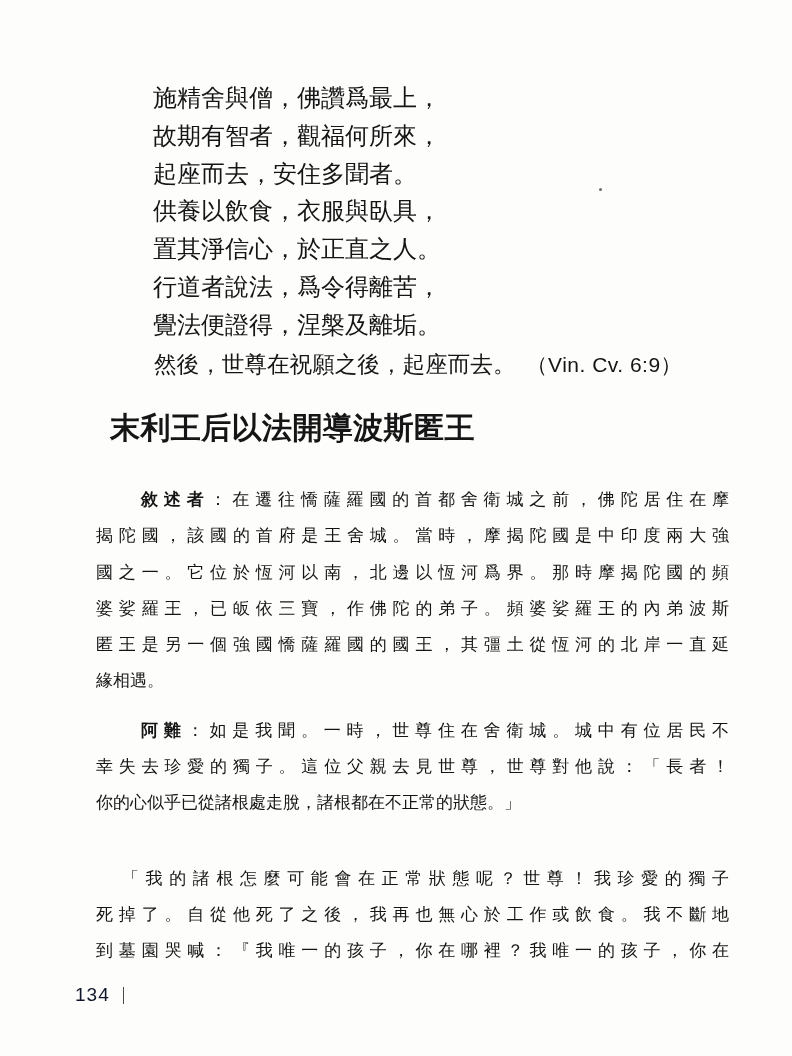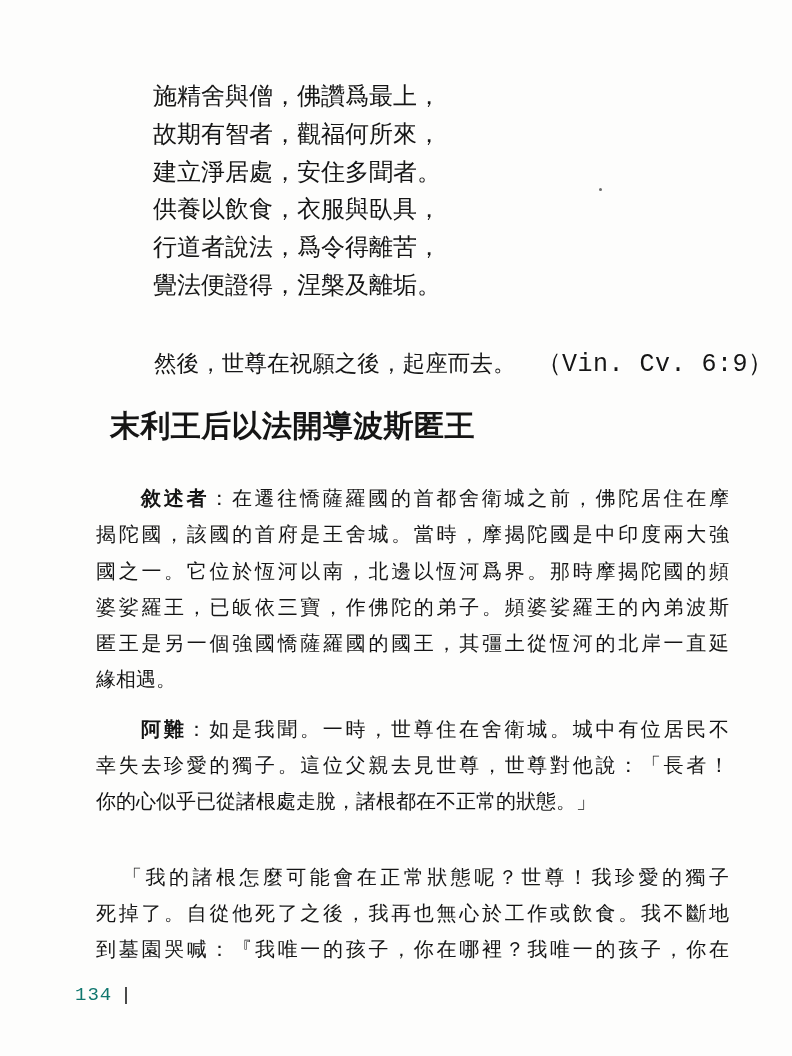--- a/index.html
+++ b/index.html
@@ -3,21 +3,21 @@
 <meta charset="utf-8">
 <style>
   html, body { margin: 0; padding: 0; background: #e8e8e8; }
   .page {
     position: relative;
     width: 792px;
     height: 1056px;
     margin: 0 auto;
     background: #fdfdfc;
     color: #151515;
-    font-family: Liberation Mono, monospace;
+    font-family: Liberation Sans, sans-serif;
     overflow: hidden;
   }
 
   
   .verse {
     position: absolute;
     left: 153px;
     top: 79px;
     font-size: 24px;
     line-height: 37.8px;
@@ -29,61 +29,61 @@
   .closing {
     position: absolute;
     left: 96px;
     top: 350px;
     width: 640px;
     font-size: 22.6px;
     line-height: 30px;
     white-space: nowrap;
     text-indent: 58px;
   }
-  .cite { font-size: 25px; margin-left: 21px; letter-spacing: 0.5px; }
+  .cite { font-size: 21px; margin-left: 11px; letter-spacing: 0.5px; }
 
   
   .heading {
     position: absolute;
     left: 110px;
     top: 411px;
     margin: 0;
     font-size: 30px;
     font-weight: bold;
     letter-spacing: 0.4px;
     line-height: 34px;
     white-space: nowrap;
   }
 
   
   .body-col {
     position: absolute;
     left: 96px;
     top: 482px;
     width: 633px;
-    font-size: 20px;
+    font-size: 17px;
     line-height: 36.3px;
   }
   .bline { min-height: 36.3px; }
   .j { text-align: justify; text-align-last: justify; }
   .ind2 { text-indent: 45px; }
   .ind1b { text-indent: 26px; margin-top: 39px; }
   .speaker { font-weight: bold; }
   .para-gap { height: 13px; }
 
   
   .footer {
     position: absolute;
     left: 75px;
     top: 984px;
     display: flex;
     align-items: center;
     font-size: 19px;
     letter-spacing: 1px;
-    color: #0f766e;
+    color: #0f172a;
   }
   .page-bar {
     width: 1.5px;
     height: 17px;
     background: #4a4a4a;
     margin-left: 13px;
   }
 
   
   .speck {
@@ -97,22 +97,23 @@
   }
 </style>
 </head>
 <body>
 
 <div class="page">
 
   <div class="verse">
     <div class="vline">施精舍與僧，佛讚爲最上，</div>
     <div class="vline">故期有智者，觀福何所來，</div>
-    <div class="vline">建立淨居處，安住多聞者。</div>
+    <div class="vline">起座而去，安住多聞者。</div>
     <div class="vline">供養以飲食，衣服與臥具，</div>
+    <div class="vline">置其淨信心，於正直之人。</div>
     <div class="vline">行道者說法，爲令得離苦，</div>
     <div class="vline">覺法便證得，涅槃及離垢。</div>
   </div>
 
   <div class="speck"></div>
 
   <div class="closing">
     <span>然後，世尊在祝願之後，起座而去。</span><span class="cite">（Vin. Cv. 6:9）</span>
   </div>
 

